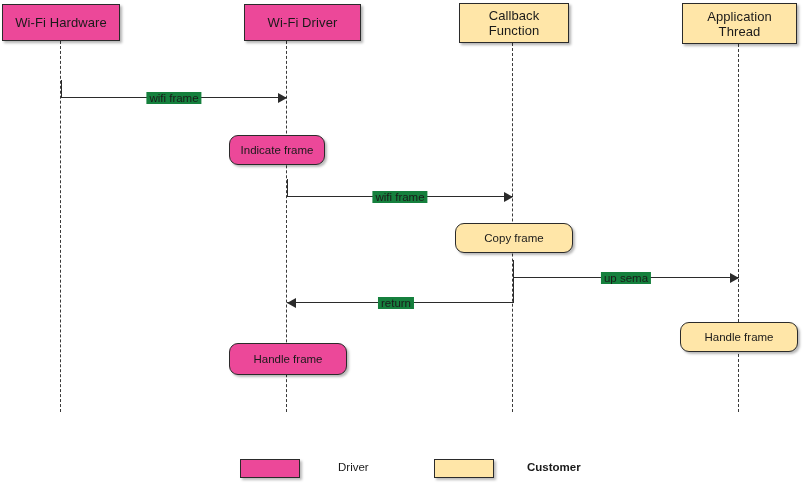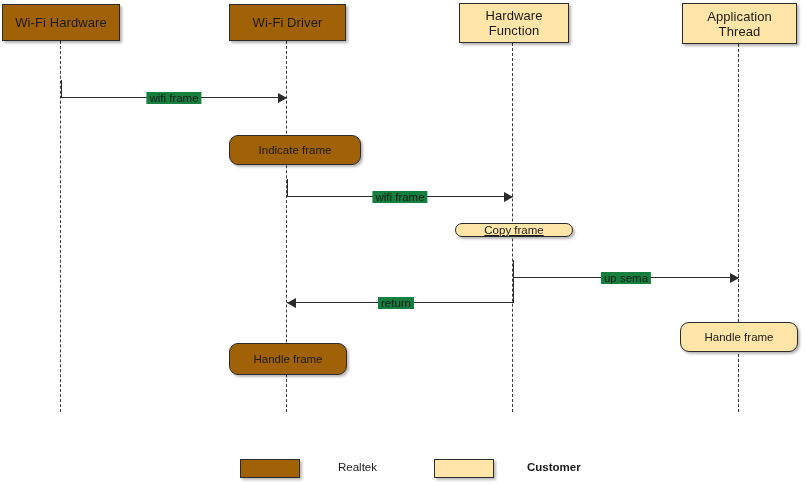--- a/index.html
+++ b/index.html
@@ -30,21 +30,21 @@
     justify-content: center;
     text-align: center;
     font-size: 13px;
     line-height: 15px;
     color: #1a1a1a;
     letter-spacing: .1px;
     box-shadow: 2px 2px 2.5px rgba(0,0,0,0.30);
     white-space: pre-line;
     padding: 2px 4px;
   }
-  .fill-realtek  { background: #a16207; }
+  .fill-realtek  { background: #ec4899; }
   .fill-customer { background: #ffe6a8; }
 
   
   .lifeline {
     position: absolute;
     width: 0;
     border-left: 1.6px dashed #3a3a3a;
     z-index: 0;
   }
 
@@ -144,41 +144,41 @@
       <div class="arrowhead right" style="top: 272.5px; left: 730px;"></div>
       <div class="msg-label" style="left: 626px; top: 278px;">up sema</div>
       <div class="msg-stub" style="left: 513px; top: 276px; height: 27px;"></div>
       <div class="msg" style="left: 287px; top: 302px; width: 226px;"></div>
       <div class="arrowhead left" style="top: 297.5px; left: 287px;"></div>
       <div class="msg-label" style="left: 396px; top: 303px;">return</div>
     </div>
 
   <div id="actors-layer">
       <div class="actor-box fill-realtek" style="left: 2px; top: 4px; width: 118px; height: 37px;"><span>Wi-Fi Hardware</span></div>
-      <div class="actor-box fill-realtek" style="left: 229px; top: 4px; width: 117px; height: 37px;"><span>Wi-Fi Driver</span></div>
-      <div class="actor-box fill-customer" style="left: 459px; top: 3px; width: 110px; height: 40px;"><span>Hardware
+      <div class="actor-box fill-realtek" style="left: 244px; top: 4px; width: 117px; height: 37px;"><span>Wi-Fi Driver</span></div>
+      <div class="actor-box fill-customer" style="left: 459px; top: 3px; width: 110px; height: 40px;"><span>Callback
 Function</span></div>
       <div class="actor-box fill-customer" style="left: 682px; top: 3px; width: 115px; height: 41px; text-align: center;"><span>Application
 Thread</span></div>
     </div>
 
   <div id="actions-layer">
-      <div class="action-box fill-realtek" style="left: 229px; top: 135px; width: 132px; height: 30px;">
+      <div class="action-box fill-realtek" style="left: 229px; top: 135px; width: 96px; height: 30px;">
         <span>Indicate frame</span>
       </div>
-      <div class="action-box fill-customer" style="left: 455px; top: 223px; width: 118px; height: 14px; text-decoration: underline;">
+      <div class="action-box fill-customer" style="left: 455px; top: 223px; width: 118px; height: 30px;">
         <span>Copy frame</span>
       </div>
       <div class="action-box fill-customer" style="left: 680px; top: 322px; width: 118px; height: 30px;">
         <span>Handle frame</span>
       </div>
       <div class="action-box fill-realtek" style="left: 229px; top: 343px; width: 118px; height: 32px;">
         <span>Handle frame</span>
       </div>
     </div>
 
   <div id="legend-layer">
       <div class="legend-swatch fill-realtek" style="left: 240px; top: 459px; width: 60px; height: 19px;"></div>
-      <div class="legend-label" style="left: 338px; top: 461px;">Realtek</div>
+      <div class="legend-label" style="left: 338px; top: 461px;">Driver</div>
       <div class="legend-swatch fill-customer" style="left: 434px; top: 459px; width: 60px; height: 19px;"></div>
       <div class="legend-label" style="left: 527px; top: 461px; font-weight: bold;">Customer</div>
     </div>
 </div>
 
 </body></html>

